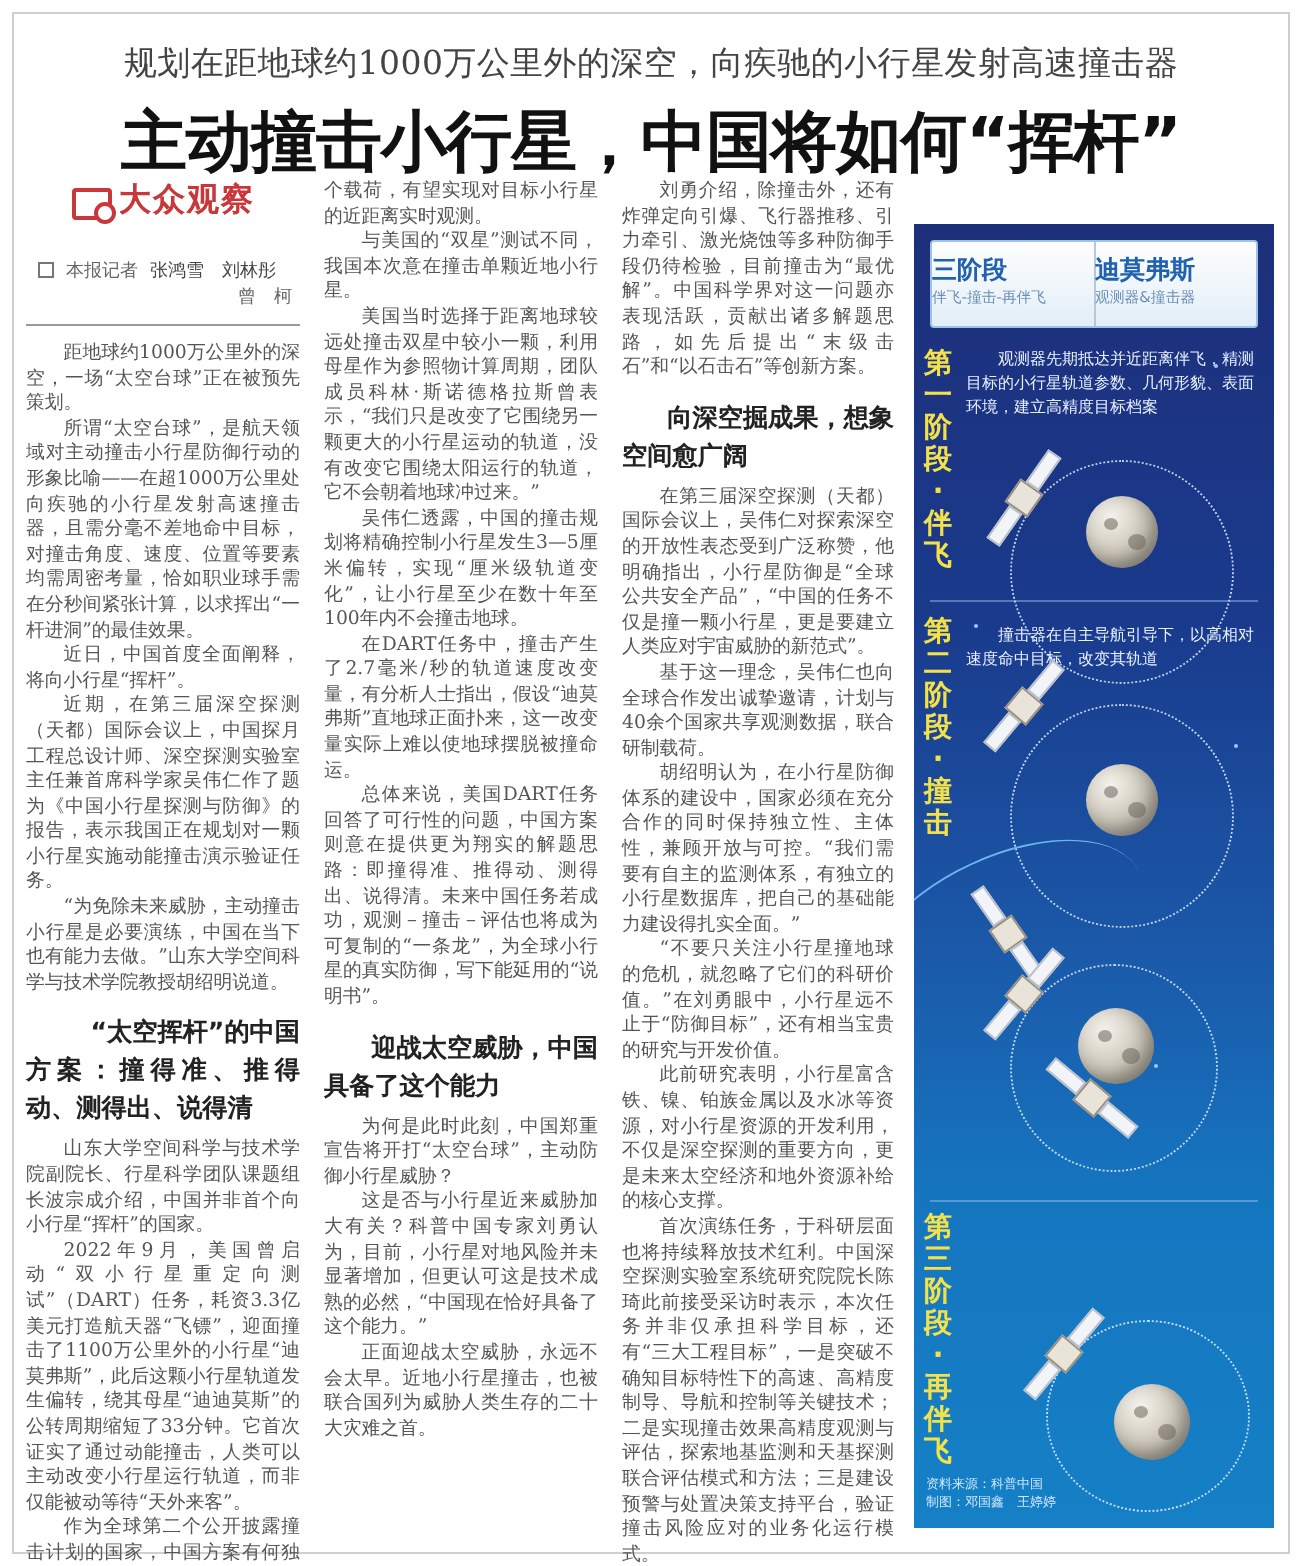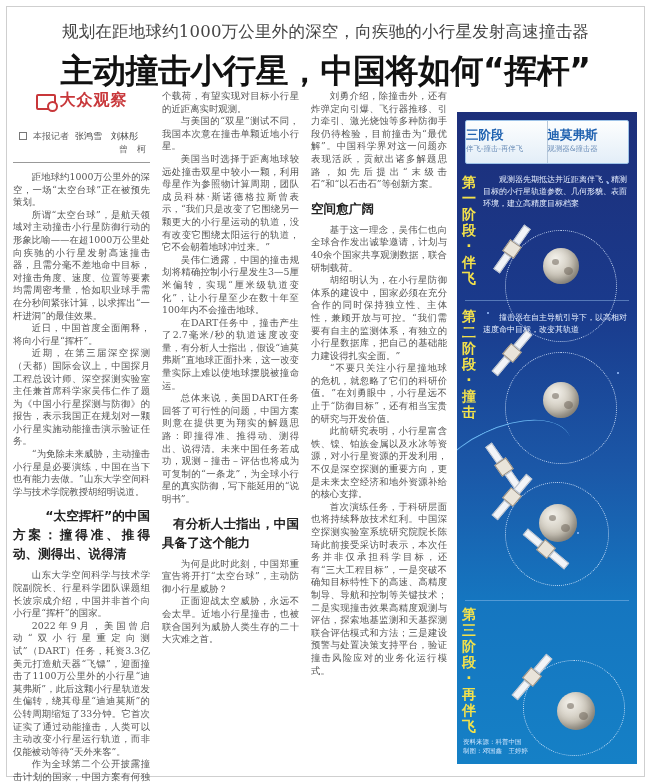--- a/index.html
+++ b/index.html
@@ -82,33 +82,36 @@
 </div>
 
 <div class="col col2">
   <p style="text-indent:0">个载荷，有望实现对目标小行星的近距离实时观测。</p>
   <p>与美国的“双星”测试不同，我国本次意在撞击单颗近地小行星。</p>
   <p>美国当时选择于距离地球较远处撞击双星中较小一颗，利用母星作为参照物计算周期，团队成员科林·斯诺德格拉斯曾表示，“我们只是改变了它围绕另一颗更大的小行星运动的轨道，没有改变它围绕太阳运行的轨道，它不会朝着地球冲过来。”</p>
   <p>吴伟仁透露，中国的撞击规划将精确控制小行星发生3—5厘米偏转，实现“厘米级轨道变化”，让小行星至少在数十年至100年内不会撞击地球。</p>
   <p>在DART任务中，撞击产生了2.7毫米/秒的轨道速度改变量，有分析人士指出，假设“迪莫弗斯”直地球正面扑来，这一改变量实际上难以使地球摆脱被撞命运。</p>
   <p>总体来说，美国DART任务回答了可行性的问题，中国方案则意在提供更为翔实的解题思路：即撞得准、推得动、测得出、说得清。未来中国任务若成功，观测－撞击－评估也将成为可复制的“一条龙”，为全球小行星的真实防御，写下能延用的“说明书”。</p>
   <div class="subhead">
-    <span class="l1">有分析人士指出，中国</span>
+    <span class="l1">迎战太空威胁，中国</span>
     <span>具备了这个能力</span>
   </div>
   <p>为何是此时此刻，中国郑重宣告将开打“太空台球”，主动防御小行星威胁？</p>
+  <p>这是否与小行星近来威胁加大有关？科普中国专家刘勇认为，目前，小行星对地风险并未显著增加，但更认可这是技术成熟的必然，“中国现在恰好具备了这个能力。”</p>
   <p>正面迎战太空威胁，永远不会太早。近地小行星撞击，也被联合国列为威胁人类生存的二十大灾难之首。</p>
 
 </div>
 
 <div class="col col3">
   <p>刘勇介绍，除撞击外，还有炸弹定向引爆、飞行器推移、引力牵引、激光烧蚀等多种防御手段仍待检验，目前撞击为“最优解”。中国科学界对这一问题亦表现活跃，贡献出诸多解题思路，如先后提出“末级击石”和“以石击石”等创新方案。</p>
   <div class="subhead">
+    <span class="l1">向深空掘成果，想象</span>
     <span>空间愈广阔</span>
   </div>
+  <p>在第三届深空探测（天都）国际会议上，吴伟仁对探索深空的开放性表态受到广泛称赞，他明确指出，小行星防御是“全球公共安全产品”，“中国的任务不仅是撞一颗小行星，更是要建立人类应对宇宙威胁的新范式”。</p>
   <p>基于这一理念，吴伟仁也向全球合作发出诚挚邀请，计划与40余个国家共享观测数据，联合研制载荷。</p>
   <p>胡绍明认为，在小行星防御体系的建设中，国家必须在充分合作的同时保持独立性、主体性，兼顾开放与可控。“我们需要有自主的监测体系，有独立的小行星数据库，把自己的基础能力建设得扎实全面。”</p>
   <p>“不要只关注小行星撞地球的危机，就忽略了它们的科研价值。”在刘勇眼中，小行星远不止于“防御目标”，还有相当宝贵的研究与开发价值。</p>
   <p>此前研究表明，小行星富含铁、镍、铂族金属以及水冰等资源，对小行星资源的开发利用，不仅是深空探测的重要方向，更是未来太空经济和地外资源补给的核心支撑。</p>
   <p>首次演练任务，于科研层面也将持续释放技术红利。中国深空探测实验室系统研究院院长陈琦此前接受采访时表示，本次任务并非仅承担科学目标，还有“三大工程目标”，一是突破不确知目标特性下的高速、高精度制导、导航和控制等关键技术；二是实现撞击效果高精度观测与评估，探索地基监测和天基探测联合评估模式和方法；三是建设预警与处置决策支持平台，验证撞击风险应对的业务化运行模式。</p>
 
 </div>
 
 <div class="info">
   <div class="dot-star" style="left:150px;top:70px"></div>

